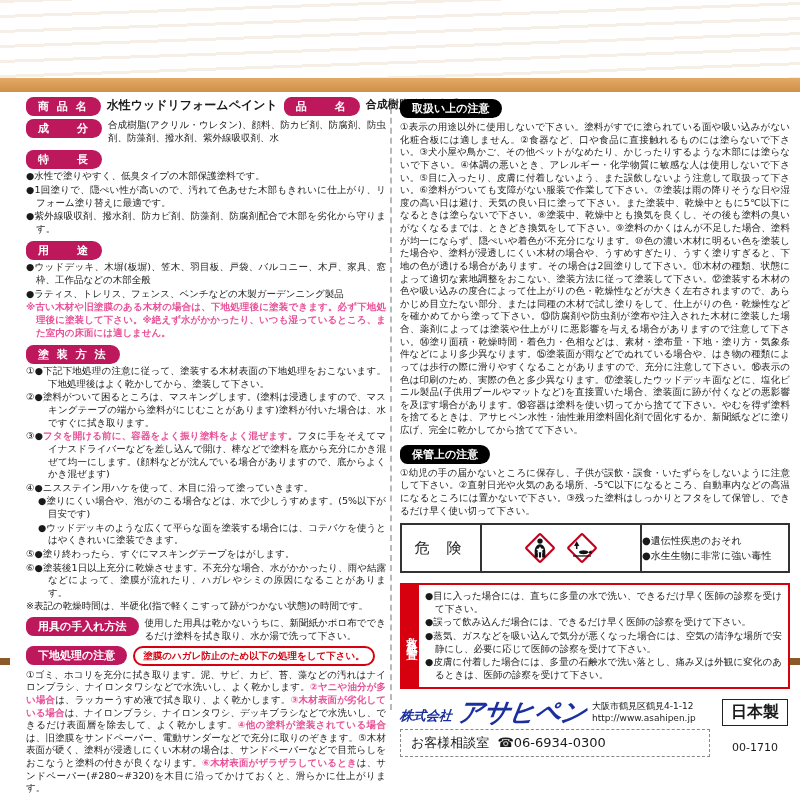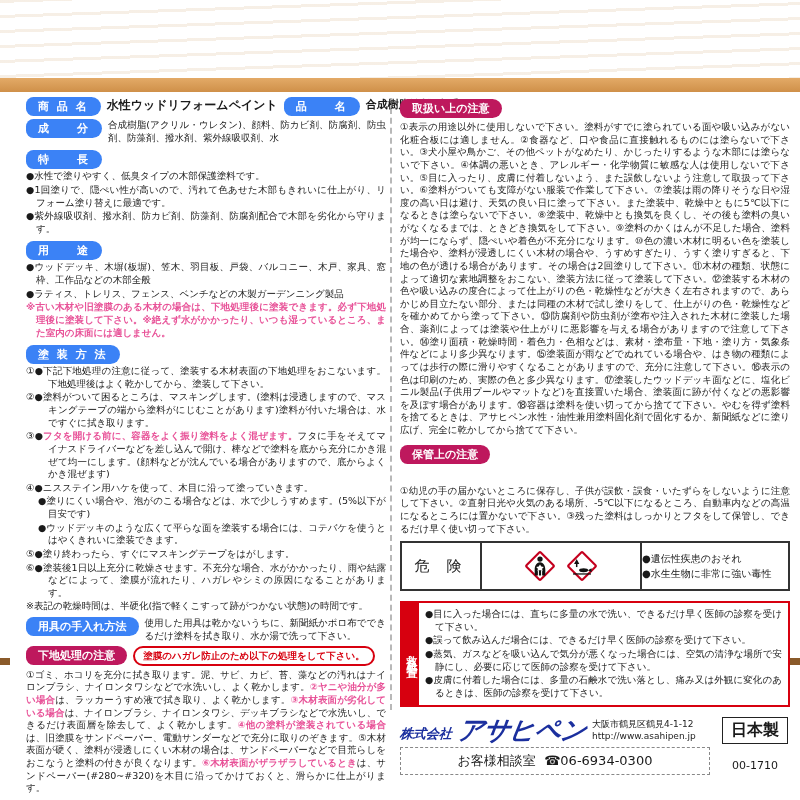--- a/index.html
+++ b/index.html
@@ -11,22 +11,22 @@
         background:linear-gradient(180deg,#e3aa67,#cf9049);}
   .edge-mark{position:absolute;top:658px;width:10px;height:7px;background:#8a5a2a;}
   .edge-mark.left{left:0;} .edge-mark.right{right:0;}
 
   .col-l{position:absolute;left:26px;top:97px;width:360px;}
   .col-r{position:absolute;left:400px;top:97px;width:390px;}
   .vdiv{position:absolute;left:390px;top:98px;height:612px;border-left:2px dashed #b8b8b8;}
 
   .pill{display:inline-block;color:#fff;font-weight:bold;font-size:11px;line-height:1;
         padding:4px 12px;border-radius:11px 14px 14px 11px;letter-spacing:2px;white-space:nowrap;}
-  .pill-brown{background:#3b82f6;}
-  .pill-red{background:#be185d;}
+  .pill-brown{background:#be185d;}
+  .pill-red{background:#000000;}
   .pill-rust{background:#be185d;}
   .capsule-outline{display:inline-block;border:2px solid #d7000f;border-radius:12px;
         color:#d7000f;font-weight:bold;font-size:9.5px;padding:2px 8px;line-height:1.2;}
 
   .t{font-size:9.5px;line-height:1.33;text-align:justify;}
   .b{padding-left:10px;text-indent:-10px;margin:1px 0;}
   .n{padding-left:22px;text-indent:-22px;margin:1px 0;}
   .n2{padding-left:22px;text-indent:-10px;margin:1px 0;}
   .pink{color:#e85298;font-weight:bold;}
   .row{display:flex;align-items:flex-start;gap:6px;margin-bottom:3px;}
@@ -49,21 +49,21 @@
         writing-mode:vertical-rl;letter-spacing:4px;padding:4px 0;}
   .fa-body{flex:1;padding:4px 6px;border-radius:28px;}
 
   .footer{display:flex;margin-top:10px;justify-content:space-between;}
   .foot-left{width:310px;}
   .logo-row{display:flex;align-items:flex-end;gap:6px;}
   .kabushiki{color:#1b2f9e;font-weight:bold;font-style:italic;font-size:13px;transform:skewX(-6deg);}
   .logo-jp{color:#1b2f9e;font-weight:bold;font-style:italic;font-size:26px;line-height:1;
         transform:skewX(-9deg);display:inline-block;letter-spacing:-1px;}
   .addr{font-size:9px;line-height:1.3;color:#222;}
-  .contact-box{border:1px dashed #888;margin-top:4px;padding:4px 10px;text-align:center;
+  .contact-box{border:1px dashed #888;margin-top:4px;padding:4px 10px;
         font-size:13px;white-space:nowrap;}
   .made{width:70px;text-align:center;}
   .made-box{border:1.5px solid #222;font-size:16px;font-weight:bold;padding:2px 8px;display:inline-block;}
   .code{font-size:11px;margin-top:15px;}
   .ghs{display:inline-block;}
 </style>
 </head>
 <body>
 
 <div class="page">
@@ -128,21 +128,21 @@
     </div>
   </div>
 
   <div class="col-r">
 
     <span class="pill pill-red" style="letter-spacing:0">取扱い上の注意</span>
     <p class="t" style="margin-top:3px">①表示の用途以外に使用しないで下さい。塗料がすでに塗られている面や吸い込みがない化粧合板には適しません。②食器など、口や食品に直接触れるものには塗らないで下さい。③犬小屋や鳥かご、その他ペットがなめたり、かじったりするような木部には塗らないで下さい。④体調の悪いとき、アレルギー・化学物質に敏感な人は使用しないで下さい。⑤目に入ったり、皮膚に付着しないよう、また誤飲しないよう注意して取扱って下さい。⑥塗料がついても支障がない服装で作業して下さい。⑦塗装は雨の降りそうな日や湿度の高い日は避け、天気の良い日に塗って下さい。また塗装中、乾燥中ともに5℃以下になるときは塗らないで下さい。⑧塗装中、乾燥中とも換気を良くし、その後も塗料の臭いがなくなるまでは、ときどき換気をして下さい。⑨塗料のかくはんが不足した場合、塗料が均一にならず、隠ぺいや着色が不充分になります。⑩色の濃い木材に明るい色を塗装した場合や、塗料が浸透しにくい木材の場合や、うすめすぎたり、うすく塗りすぎると、下地の色が透ける場合があります。その場合は2回塗りして下さい。⑪木材の種類、状態によって適切な素地調整をおこない、塗装方法に従って塗装して下さい。⑫塗装する木材の色や吸い込みの度合によって仕上がりの色・乾燥性などが大きく左右されますので、あらかじめ目立たない部分、または同種の木材で試し塗りをして、仕上がりの色・乾燥性などを確かめてから塗って下さい。⑬防腐剤や防虫剤が塗布や注入された木材に塗装した場合、薬剤によっては塗装や仕上がりに悪影響を与える場合がありますので注意して下さい。⑭塗り面積・乾燥時間・着色力・色相などは、素材・塗布量・下地・塗り方・気象条件などにより多少異なります。⑮塗装面が雨などでぬれている場合や、はき物の種類によっては歩行の際に滑りやすくなることがありますので、充分に注意して下さい。⑯表示の色は印刷のため、実際の色と多少異なります。⑰塗装したウッドデッキ面などに、塩化ビニル製品(子供用プールやマットなど)を直接置いた場合、塗装面に跡が付くなどの悪影響を及ぼす場合があります。⑱容器は塗料を使い切ってから捨てて下さい。やむを得ず塗料を捨てるときは、アサヒペン水性・油性兼用塗料固化剤で固化するか、新聞紙などに塗り広げ、完全に乾かしてから捨てて下さい。</p>
 
     <div style="margin-top:6px">
       <span class="pill pill-red" style="letter-spacing:0">保管上の注意</span>
-      <p class="t" style="margin-top:21px">①幼児の手の届かないところに保存し、子供が誤飲・誤食・いたずらをしないように注意して下さい。②直射日光や火気のある場所、-5℃以下になるところ、自動車内などの高温になるところには置かないで下さい。③残った塗料はしっかりとフタをして保管し、できるだけ早く使い切って下さい。</p>
+      <p class="t" style="margin-top:3px">①幼児の手の届かないところに保存し、子供が誤飲・誤食・いたずらをしないように注意して下さい。②直射日光や火気のある場所、-5℃以下になるところ、自動車内などの高温になるところには置かないで下さい。③残った塗料はしっかりとフタをして保管し、できるだけ早く使い切って下さい。</p>
     </div>
 
     <div class="hazard-box">
       <div class="hz-cell1">危 険</div>
       <div class="hz-cell2">
         <svg class="ghs" width="34" height="34" viewBox="0 0 64 64">
           <rect x="13" y="13" width="38" height="38" rx="2" transform="rotate(45 32 32)" fill="#fff" stroke="#c4001e" stroke-width="4"></rect>
           <circle cx="32" cy="19" r="5" fill="#111"></circle>
           <path d="M32 25 c-7 1 -10 7 -10 14 l0 11 6 0 0 -9 2 0 0 9 4 0 0 -9 2 0 0 9 6 0 0 -11 c0 -7 -3 -13 -10 -14z" fill="#111"></path>
           <path d="M32 29 l2.4 4 4.8 0.8 -3.2 3.2 0.8 4.8 -4.8 -2.4 -4.8 2.4 0.8 -4.8 -3.2 -3.2 4.8 -0.8z" fill="#fff"></path>

